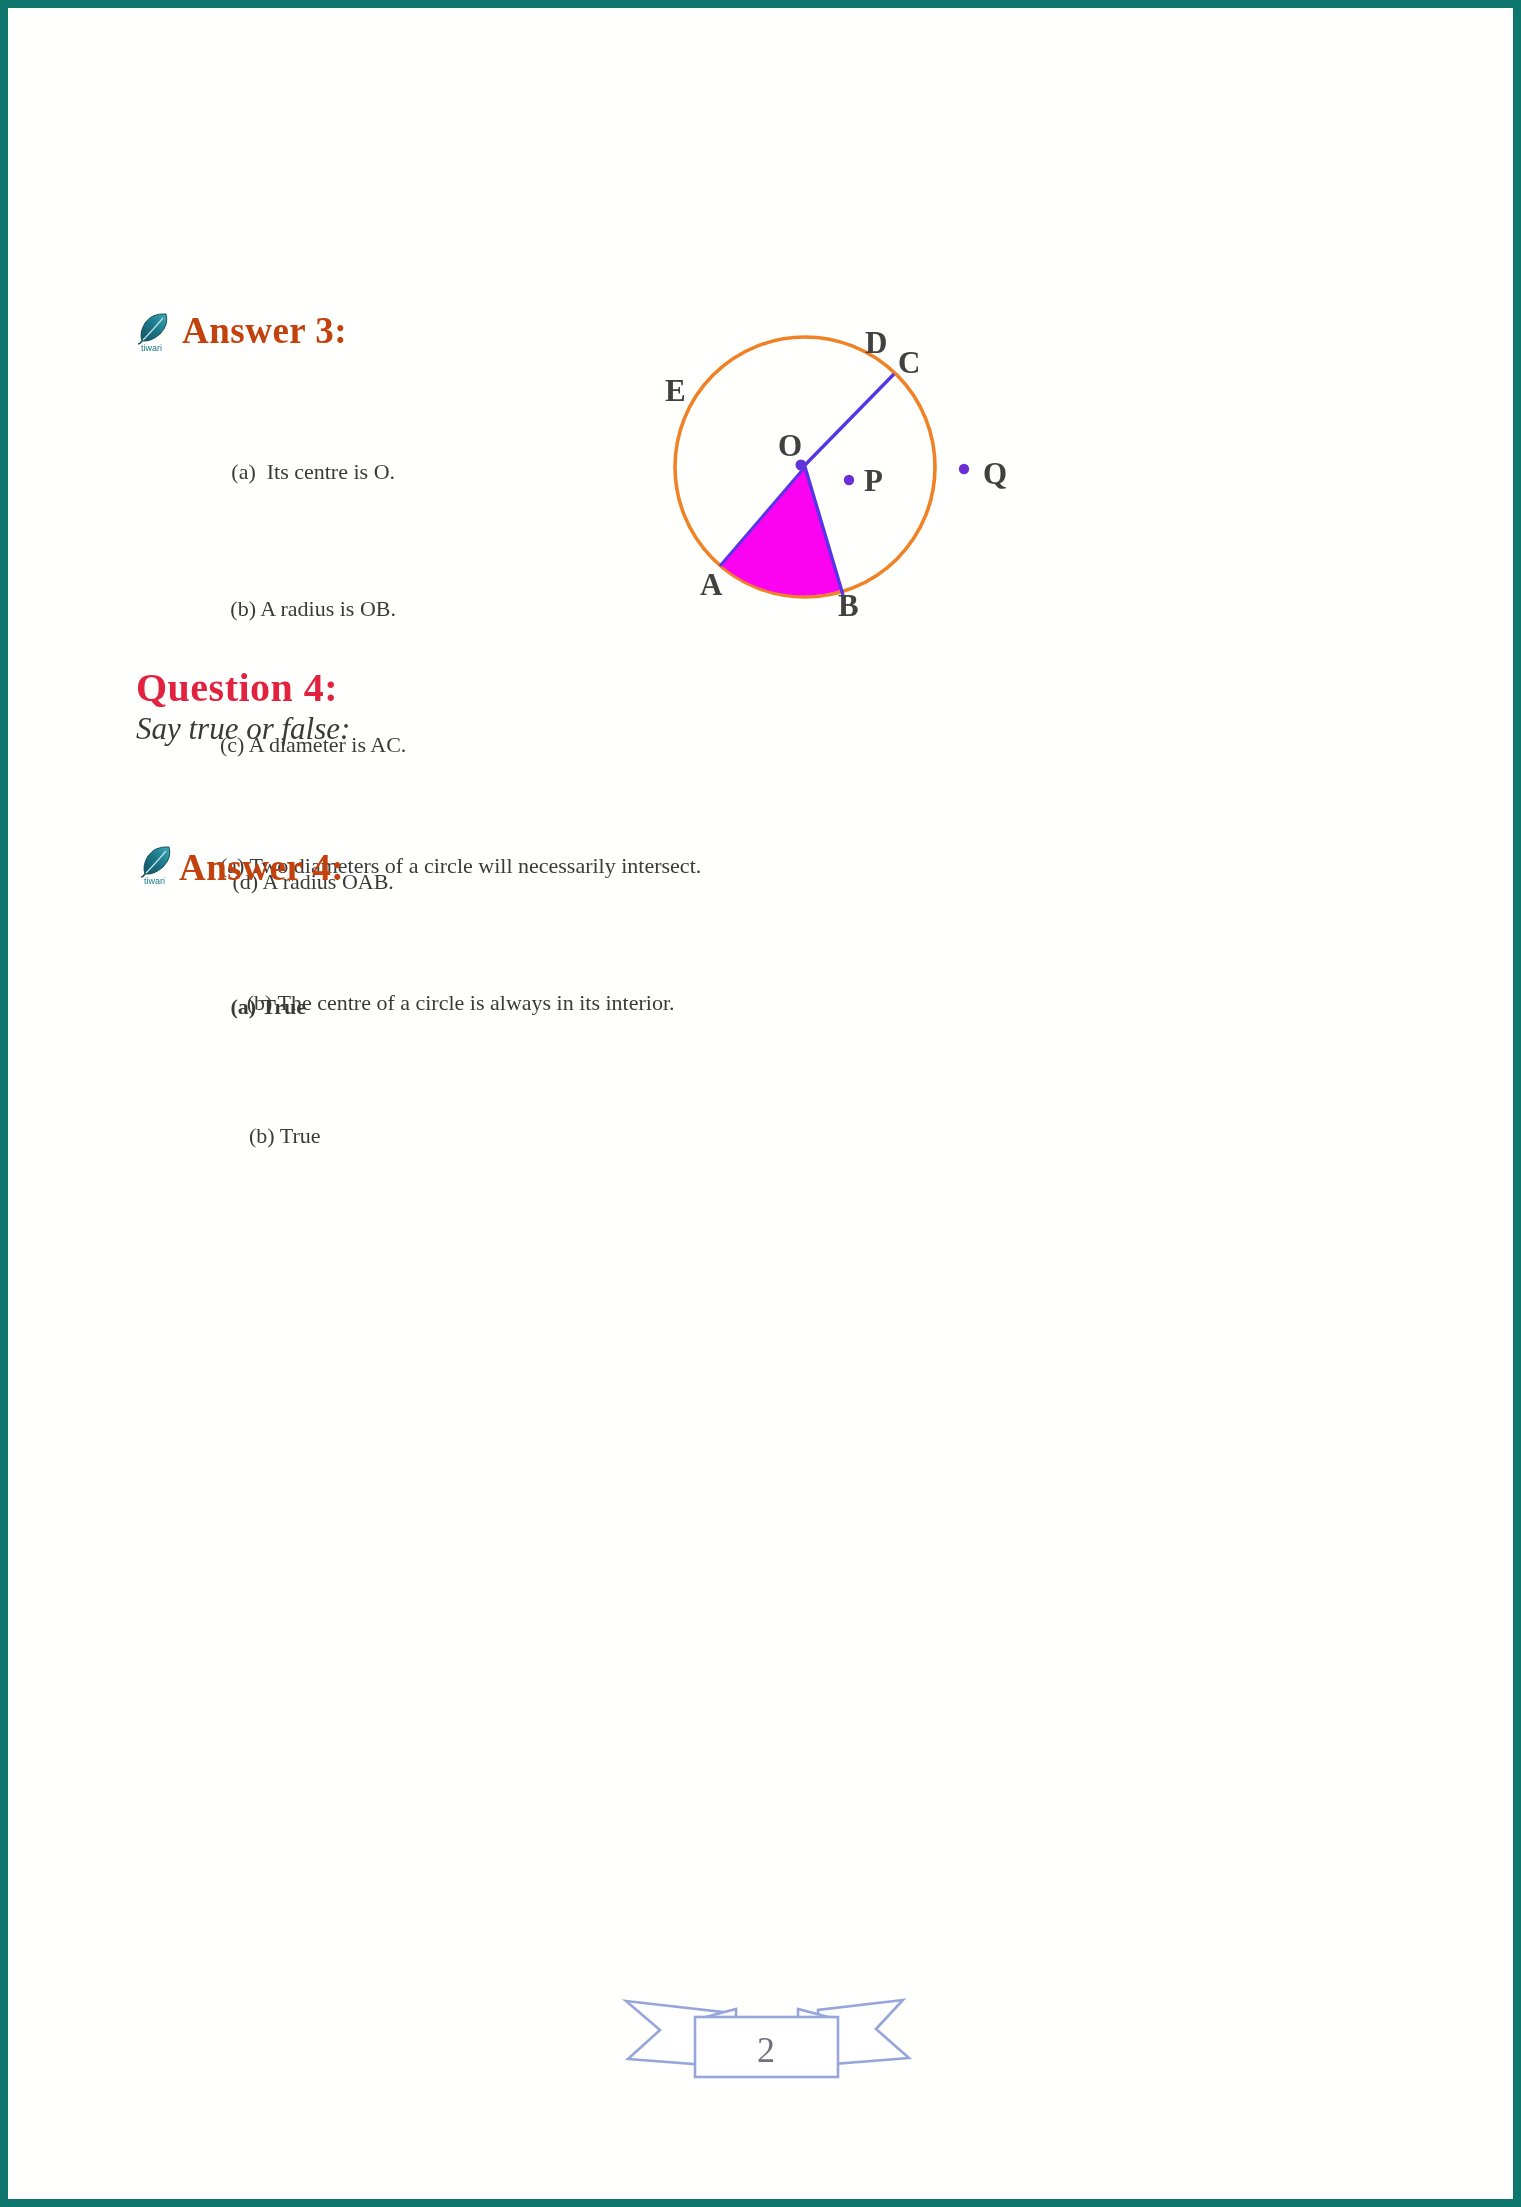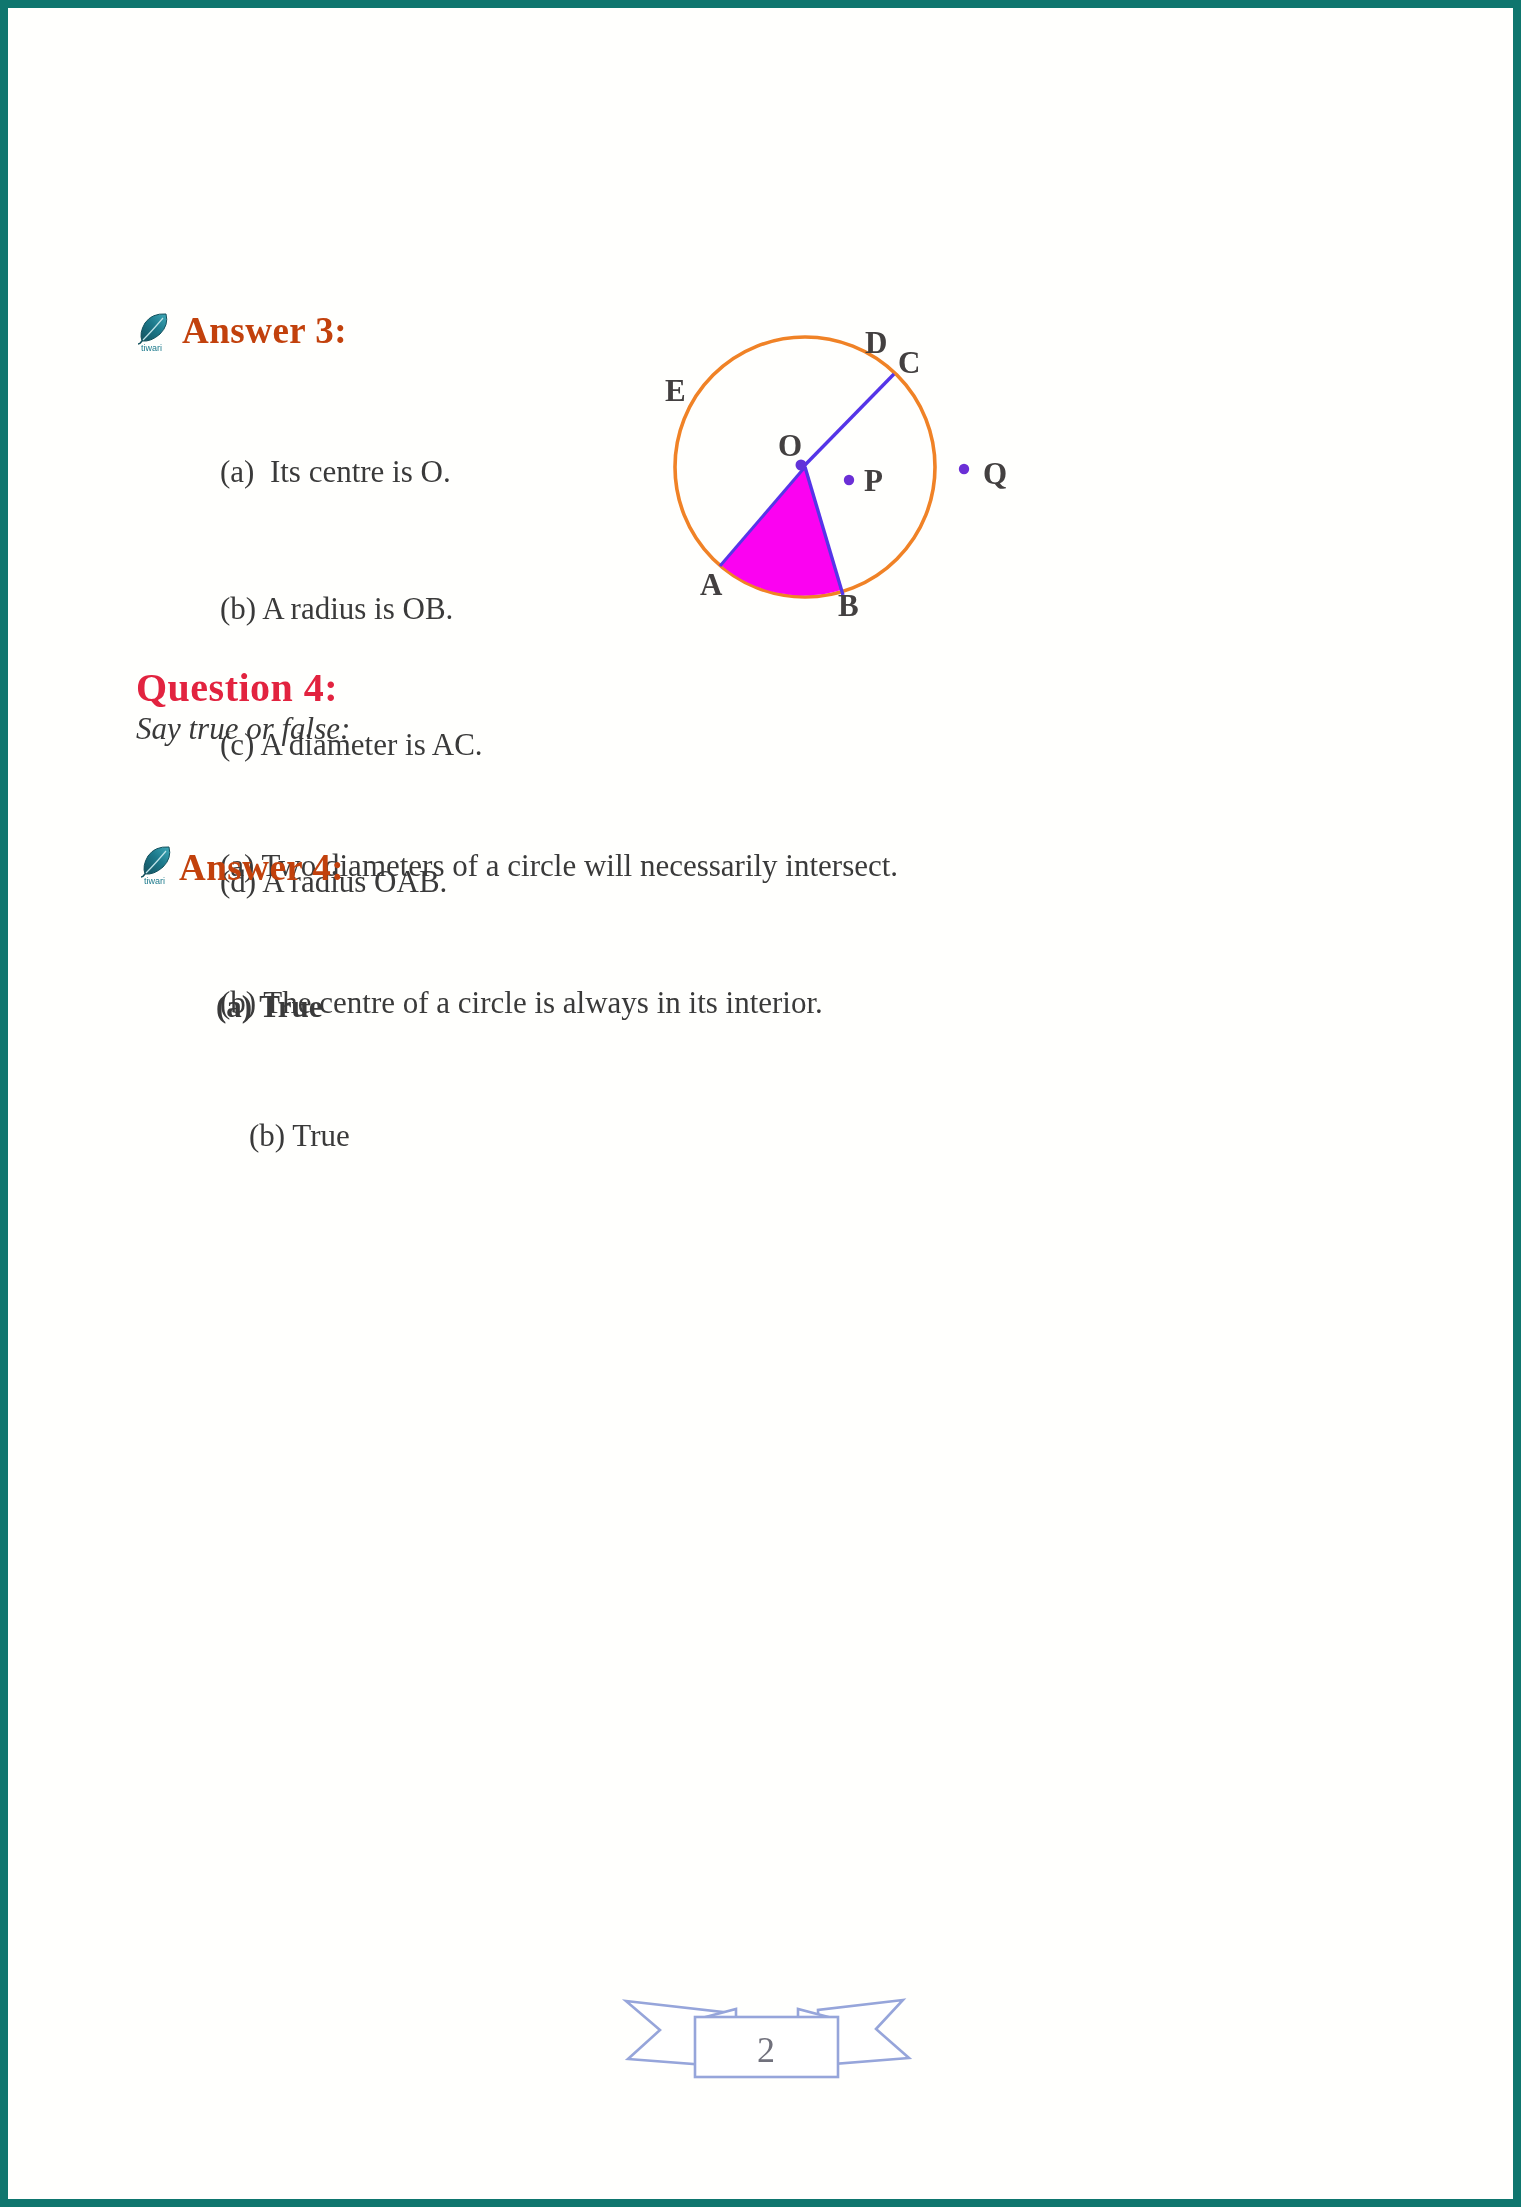--- a/index.html
+++ b/index.html
@@ -15,21 +15,21 @@
   .abs{position:absolute;}
   .heading-green{
     font-size:37px;font-weight:bold;color:#c2410c;
     letter-spacing:0.5px;
   }
   .heading-red{
     font-size:40px;font-weight:bold;color:#e2233f;
     letter-spacing:0.5px;
   }
   .body-text{font-size:31px;color:#3a3a3a;}
-  .list{font-size:31px;color:#3a3a3a;line-height:45.5px;white-space:pre;}
+  .list{font-size:22px;color:#3a3a3a;line-height:45.5px;white-space:pre;text-align:center;}
   .list div{height:45.5px;}
   .logo-wrap{width:40px;height:44px;}
   .ribbon-num{
     font-family:"Liberation Serif", serif;
   }
 </style>
 </head>
 <body>
 
 <div class="page">

